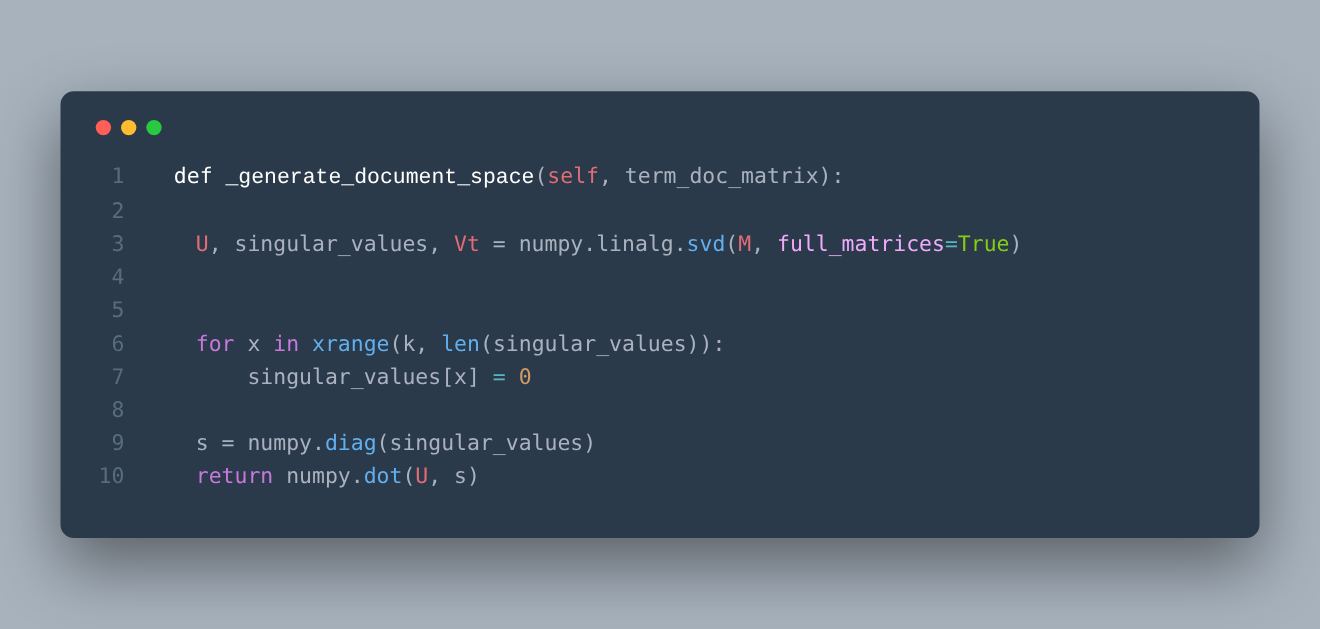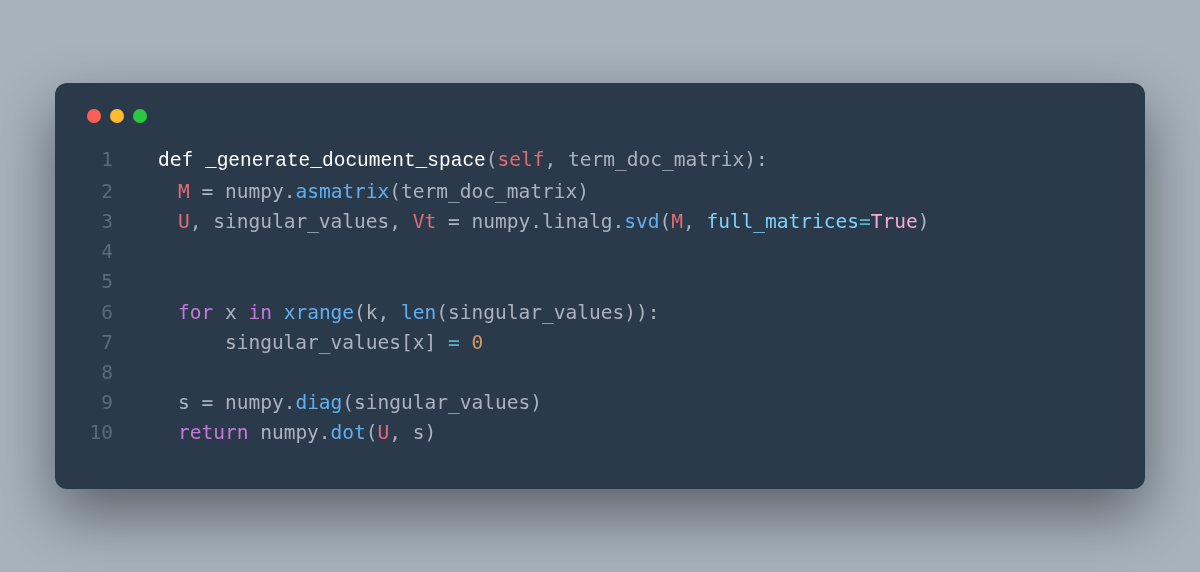--- a/index.html
+++ b/index.html
@@ -54,35 +54,35 @@
   .tok-self     { color: #e06c75; margin-top: 32px; }
   .tok-param    { color: #abb2bf; }
   .tok-punc     { color: #abb2bf; }
   .tok-var      { color: #e06c75; }
   .tok-ident    { color: #abb2bf; }
   .tok-call     { color: #61afef; }
   .tok-op       { color: #abb2bf; }
   .tok-op2      { color: #56b6c2; }
   .tok-num      { color: #d19a66; }
   .tok-kw       { color: #c678dd; }
-  .tok-bool     { color: #f9a8d4; }
-  .tok-named    { color: #7dd3fc; margin-top: 24px; }
+  .tok-bool     { color: #84cc16; }
+  .tok-named    { color: #f0abfc; margin-top: 24px; }
 </style>
 </head>
 <body>
 
 <div class="window">
   <div class="titlebar">
     <div class="dot red"></div>
     <div class="dot yellow"></div>
     <div class="dot green"></div>
   </div>
   <div class="code" id="code-block">
       <div class="line"><span class="ln">1</span><span class="content"><span class="tok-def">def </span><span class="tok-fn">_generate_document_space</span><span class="tok-punc">(</span><span class="tok-self">self</span><span class="tok-punc">, </span><span class="tok-param">term_doc_matrix</span><span class="tok-punc">):</span></span></div>
-      <div class="line"><span class="ln">2</span><span class="content"><span class="tok-ident">    </span><span class="tok-var">M</span><span class="tok-op"> = </span><span class="tok-ident">numpy</span><span class="tok-punc">.</span><span class="tok-call">asmatrix</span><span class="tok-punc">(</span><span class="tok-ident">term_doc_matrix</span><span class="tok-punc">)</span></span></div>
+      <div class="line"><span class="ln">2</span></div>
       <div class="line"><span class="ln">3</span><span class="content"><span class="tok-ident">    </span><span class="tok-var">U</span><span class="tok-punc">, </span><span class="tok-ident">singular_values</span><span class="tok-punc">, </span><span class="tok-var">Vt</span><span class="tok-op"> = </span><span class="tok-ident">numpy</span><span class="tok-punc">.</span><span class="tok-ident">linalg</span><span class="tok-punc">.</span><span class="tok-call">svd</span><span class="tok-punc">(</span><span class="tok-var">M</span><span class="tok-punc">, </span><span class="tok-named">full_matrices</span><span class="tok-op2">=</span><span class="tok-bool">True</span><span class="tok-punc">)</span></span></div>
       <div class="line"><span class="ln">4</span><span class="content"><span class="tok-ident"></span></span></div>
       <div class="line"><span class="ln">5</span></div>
       <div class="line"><span class="ln">6</span><span class="content"><span class="tok-ident">    </span><span class="tok-kw">for </span><span class="tok-ident">x </span><span class="tok-kw">in </span><span class="tok-call">xrange</span><span class="tok-punc">(</span><span class="tok-ident">k</span><span class="tok-punc">, </span><span class="tok-call">len</span><span class="tok-punc">(</span><span class="tok-ident">singular_values</span><span class="tok-punc">)):</span></span></div>
       <div class="line"><span class="ln">7</span><span class="content"><span class="tok-ident">        </span><span class="tok-ident">singular_values</span><span class="tok-punc">[</span><span class="tok-ident">x</span><span class="tok-punc">] </span><span class="tok-op2">= </span><span class="tok-num">0</span></span></div>
       <div class="line"><span class="ln">8</span><span class="content"><span class="tok-ident"></span></span></div>
       <div class="line"><span class="ln">9</span><span class="content"><span class="tok-ident">    </span><span class="tok-ident">s </span><span class="tok-op">= </span><span class="tok-ident">numpy</span><span class="tok-punc">.</span><span class="tok-call">diag</span><span class="tok-punc">(</span><span class="tok-ident">singular_values</span><span class="tok-punc">)</span></span></div>
       <div class="line"><span class="ln">10</span><span class="content"><span class="tok-ident">    </span><span class="tok-kw">return </span><span class="tok-ident">numpy</span><span class="tok-punc">.</span><span class="tok-call">dot</span><span class="tok-punc">(</span><span class="tok-var">U</span><span class="tok-punc">, </span><span class="tok-ident">s</span><span class="tok-punc">)</span></span></div>
     </div>
 </div>

